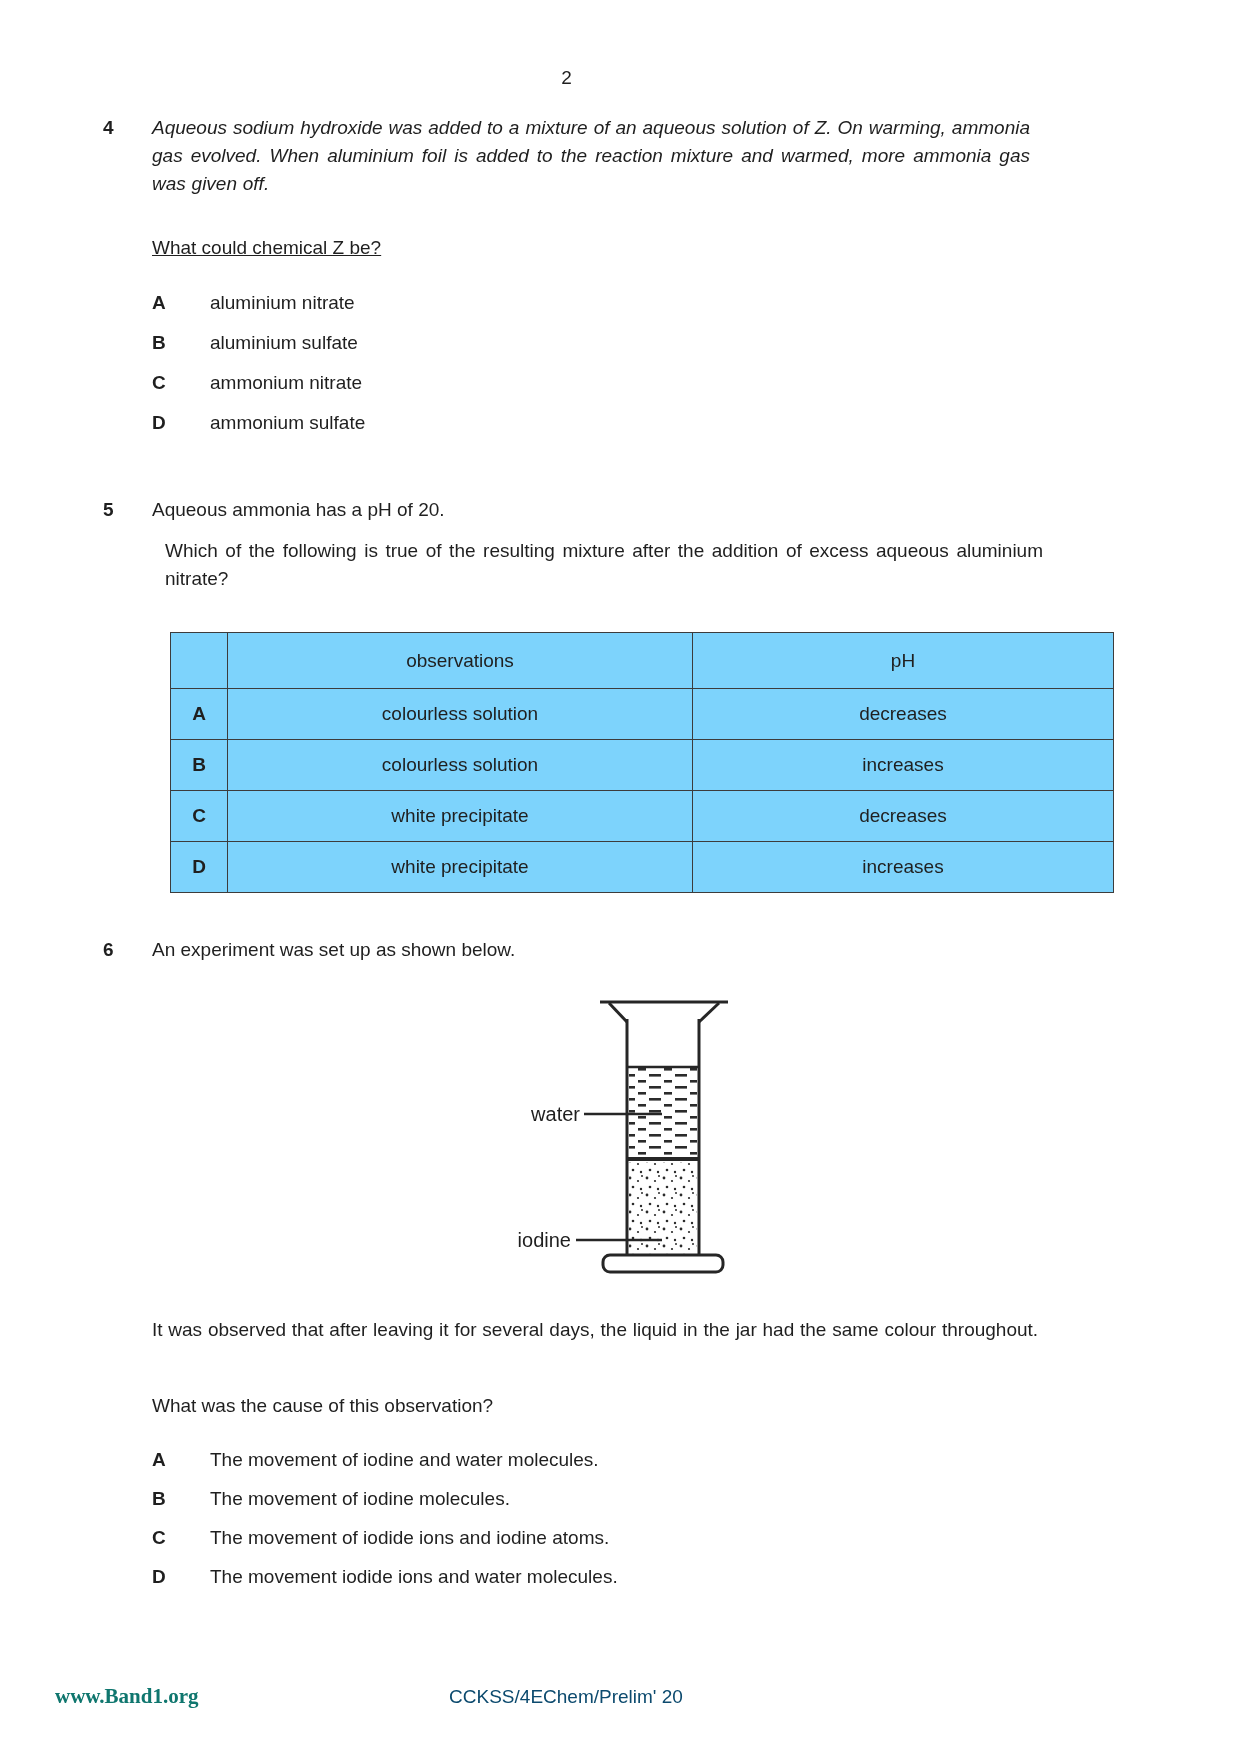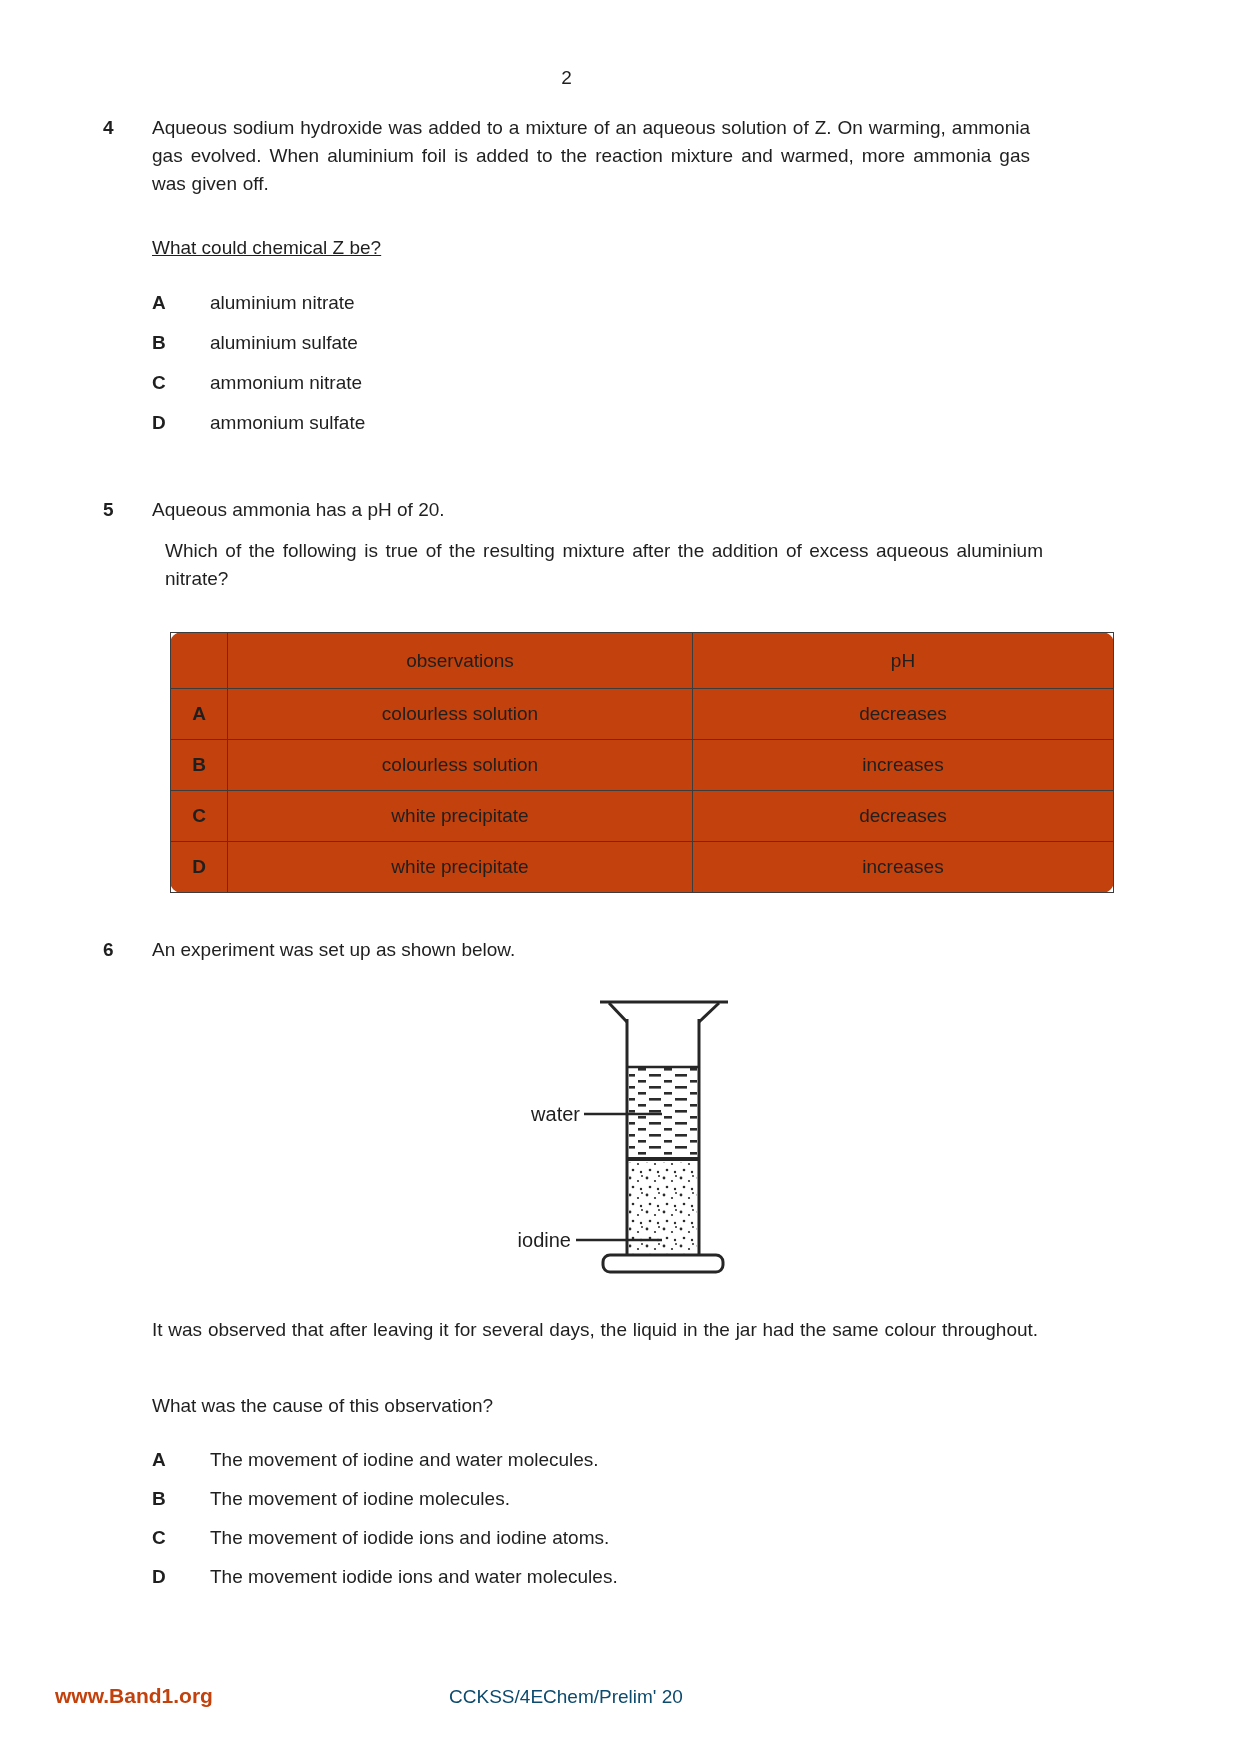--- a/index.html
+++ b/index.html
@@ -11,42 +11,42 @@
   .txt{font-size:19px;line-height:28px;color:#1f1f1f;}
   .justify{text-align:justify;word-spacing:0.5px;}
   .center{text-align:center;}
   .qnum{font-weight:700;}
   
   .opt{display:flex;align-items:flex-start;}
   .opt .letter{flex:0 0 58px;width:58px;font-weight:700;}
   .opts-q4 .opt{margin-bottom:12px;}
   .opts-q6 .opt{margin-bottom:11px;}
   
-  table.mc{border-collapse:collapse;table-layout:fixed;width:943px;background:#c2410c;border-radius:12px;}
+  table.mc{border-collapse:collapse;table-layout:fixed;width:943px;background:#7dd3fc;}
   table.mc td, table.mc th{
     border:1.7px solid #3c3c3c;text-align:center;vertical-align:middle;
     font-size:19px;font-weight:400;color:#1f1f1f;padding:0;
   }
   table.mc tr.hdr td{height:55px;}
   table.mc tr.row td{height:50px;}
   table.mc td.letter{font-weight:700;}
   
-  .footer-site{font-family:Liberation Sans, sans-serif;font-size:21px;font-weight:600;color:#c2410c;}
+  .footer-site{font-family:Liberation Serif, serif;font-size:21px;font-weight:600;color:#0f766e;}
   .footer-code{font-size:19px;color:#0c4a6e;}
   svg text{font-family:"Liberation Sans", sans-serif;font-size:20px;fill:#1f1f1f;}
 </style>
 </head>
 <body>
 
 <div class="sheet">
 
   <div class="abs txt center" style="left:103px;top:64px;width:927px;">2</div>
 
   <div class="abs txt qnum" style="left:103px;top:114px;">4</div>
-  <div class="abs txt justify" style="left:152px;top:114px;width:878px;">Aqueous sodium hydroxide was added to a mixture of an aqueous solution of Z. On warming, ammonia gas evolved. When aluminium foil is added to the reaction mixture and warmed, more ammonia gas was given off.</div>
+  <div class="abs txt justify" style="left:152px;top:114px;width:878px;font-style:italic;">Aqueous sodium hydroxide was added to a mixture of an aqueous solution of Z. On warming, ammonia gas evolved. When aluminium foil is added to the reaction mixture and warmed, more ammonia gas was given off.</div>
   <div class="abs txt" style="left:152px;top:234px;width:878px;text-decoration:underline;">What could chemical Z be?</div>
 
   <div class="abs opts-q4" style="left:152px;top:289px;width:878px;">
     <div class="opt txt">
       <span class="letter">A</span>
       <span class="otext">aluminium nitrate</span>
     </div>
     <div class="opt txt">
       <span class="letter">B</span>
       <span class="otext">aluminium sulfate</span>

